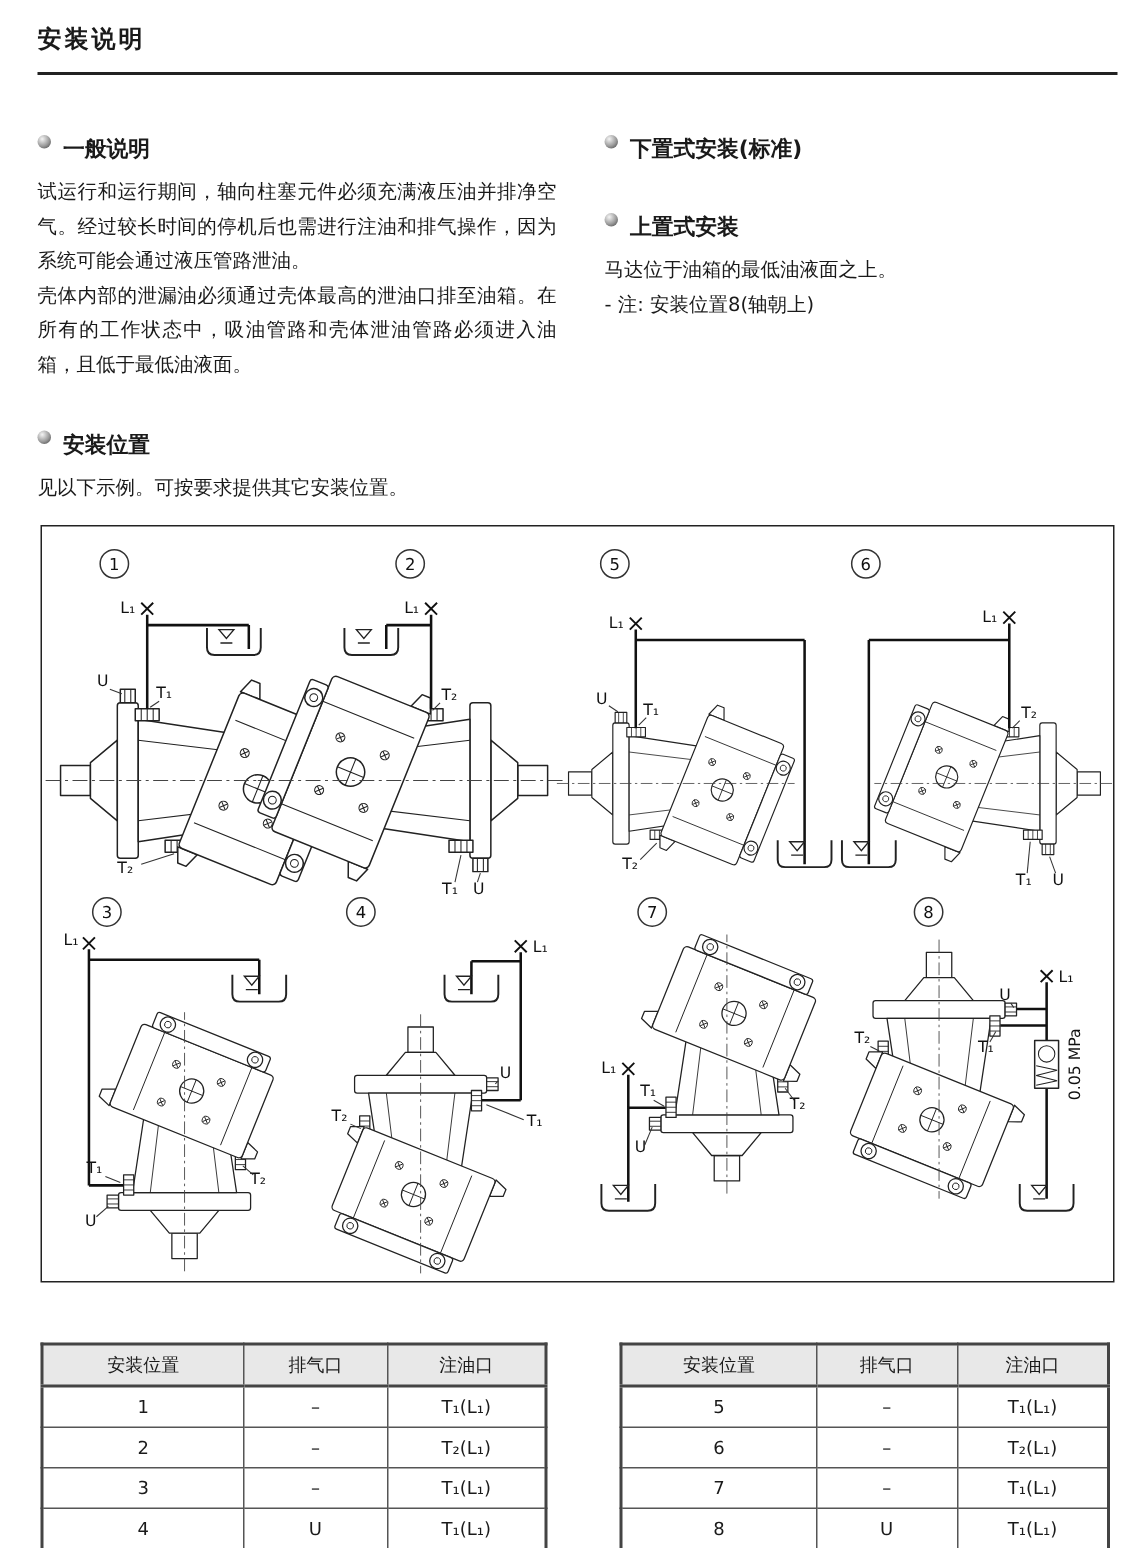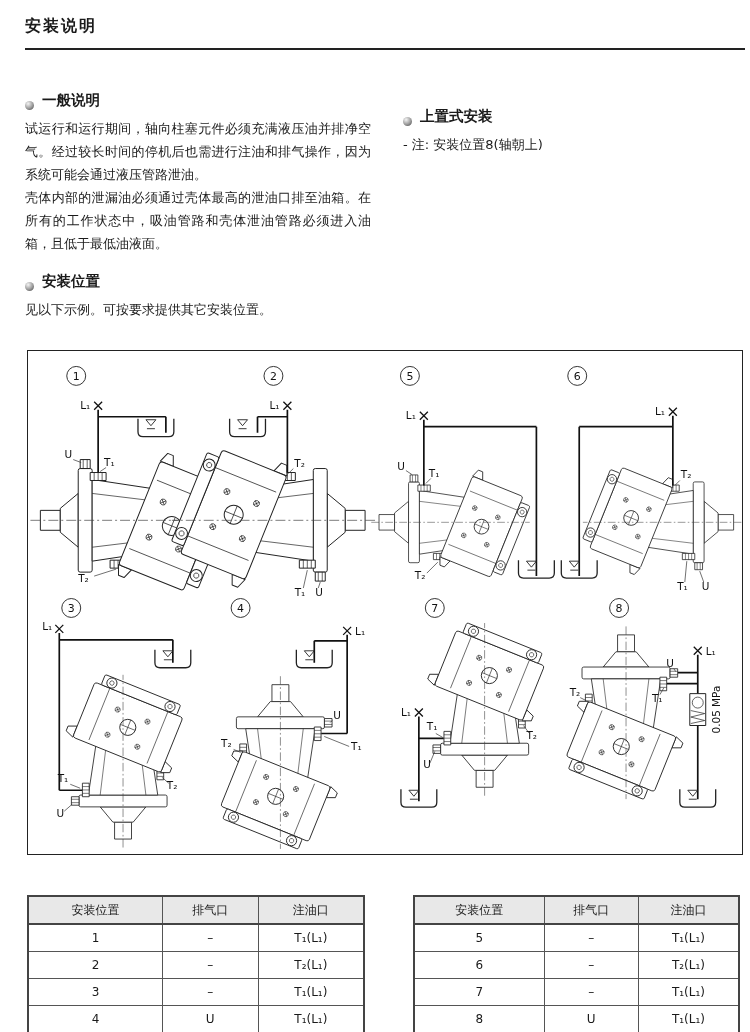--- a/index.html
+++ b/index.html
@@ -3,22 +3,22 @@
 <meta charset="utf-8">
 <style>
   html,body{margin:0;padding:0;background:#fff;}
   .page{position:relative;width:750px;height:1032px;background:#fff;overflow:hidden;
         font-family:"DejaVu Sans","Liberation Sans",sans-serif;color:#1a1a1a;}
   .doc-title{position:absolute;left:25px;top:16px;font-size:16px;font-weight:bold;letter-spacing:2px;}
   .title-rule{position:absolute;left:25px;top:48px;width:720px;height:2px;background:#222;}
   .col{position:absolute;top:90px;font-size:13px;line-height:23px;}
   .col-left{left:25px;width:346px;}
   .col-right{left:403px;width:338px;}
-  .sec-h{display:flex;align-items:flex-end;gap:8px;font-size:14.5px;font-weight:bold;line-height:20px;margin:0 0 7px 0;}
-  .sec-h.gap{margin-top:16px;}
+  .sec-h{display:flex;align-items:flex-start;gap:8px;font-size:14.5px;font-weight:bold;line-height:20px;margin:0 0 7px 0;}
+  .sec-h.gap{margin-top:32px;}
   .bullet{width:9px;height:9px;border-radius:50%;flex:0 0 auto;
           background:radial-gradient(circle at 35% 30%, #f4f4f4 0%, #9a9a9a 55%, #3c3c3c 100%);}
   .para{margin:0;text-align:justify;}
   .line{margin:0;}
   .diagram-box{position:absolute;left:27px;top:350px;width:716px;height:505px;border:1px solid #222;box-sizing:border-box;}
   .diagram-box svg{position:absolute;left:0;top:0;}
   
   .mo{fill:#fff;stroke:#222;stroke-width:1;stroke-linejoin:round;}
   .ml{fill:none;stroke:#222;stroke-width:.7;}
   .cl{fill:none;stroke:#444;stroke-width:.7;stroke-dasharray:10 3 2 3;}
@@ -54,24 +54,29 @@
     <p class="para">试运行和运行期间，轴向柱塞元件必须充满液压油并排净空气。经过较长时间的停机后也需进行注油和排气操作，因为系统可能会通过液压管路泄油。</p>
     <p class="para">壳体内部的泄漏油必须通过壳体最高的泄油口排至油箱。在所有的工作状态中，吸油管路和壳体泄油管路必须进入油箱，且低于最低油液面。</p>
     <div class="sec-h gap">
       <span class="bullet"></span>
       <span>安装位置</span>
     </div>
     <p class="para">见以下示例。可按要求提供其它安装位置。</p>
   </div>
 
   <div class="col col-right">
+    <div class="sec-h">
+      <span class="bullet"></span>
+      <span>下置式安装(标准)</span>
+    </div>
     <div class="sec-h gap">
       <span class="bullet"></span>
       <span>上置式安装</span>
     </div>
+    <p class="line">马达位于油箱的最低油液面之上。</p>
     <p class="line">- 注: 安装位置8(轴朝上)</p>
   </div>
 
   <div class="diagram-box">
     <svg width="714" height="503" viewBox="0 0 716 505">
       <defs>
         <g id="clover">
           <circle r="3" fill="none"></circle>
           <path d="M-2.1 -2.1 L2.1 2.1 M2.1 -2.1 L-2.1 2.1"></path>
         </g>

